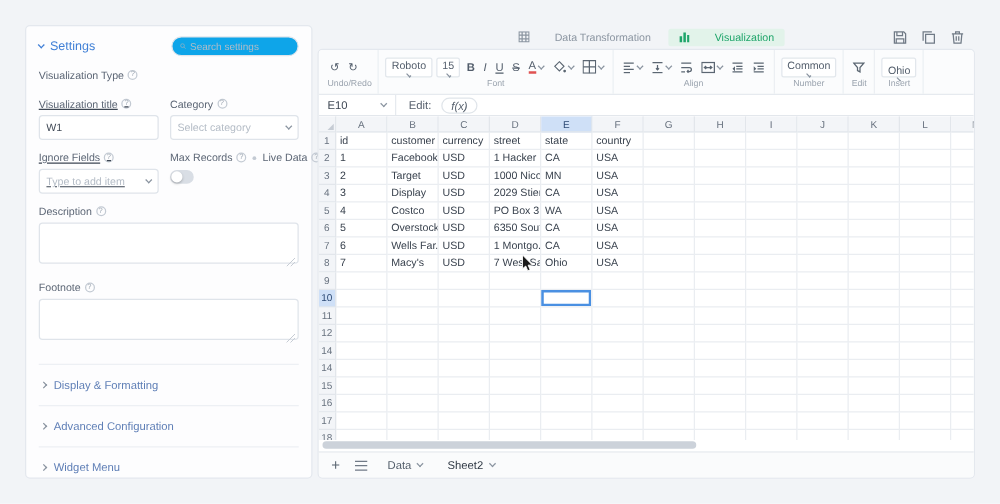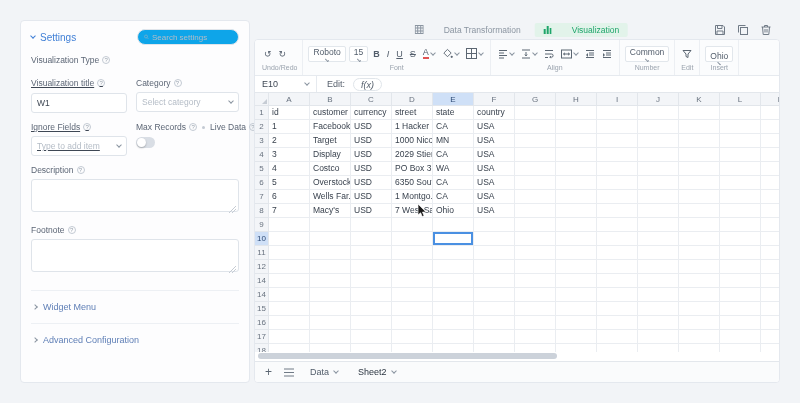--- a/index.html
+++ b/index.html
@@ -172,25 +172,29 @@
       <span class="lbl">Footnote</span>
       <span class="help">?</span>
     </div>
     <div class="ta-wrap">
       <textarea style=""></textarea>
     </div>
 
     <div class="sb-sections">
       <div class="sb-section">
         <span class="chev right"></span>
-        <span>Widget Menu</span>
+        <span>Display &amp; Formatting</span>
       </div>
       <div class="sb-section">
         <span class="chev right"></span>
         <span>Advanced Configuration</span>
+      </div>
+      <div class="sb-section">
+        <span class="chev right"></span>
+        <span>Widget Menu</span>
       </div>
     </div>
   </aside>
 
   <div class="main">
     <div class="top-bar">
       <div class="tabs">
         <div class="tab">
           <svg width="9" height="9" viewBox="0 0 9 9">
               <rect x="0.5" y="0.5" width="8" height="8" fill="none" stroke="#8b95a1"></rect>

